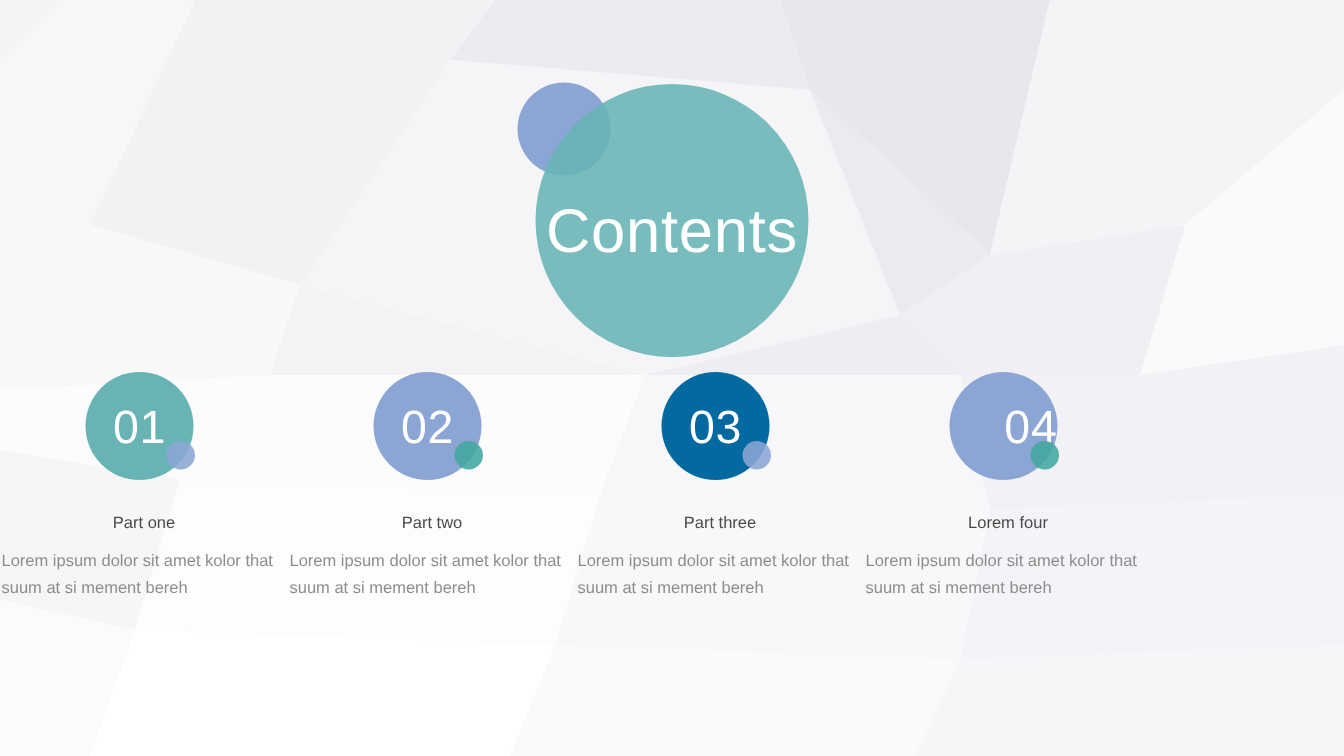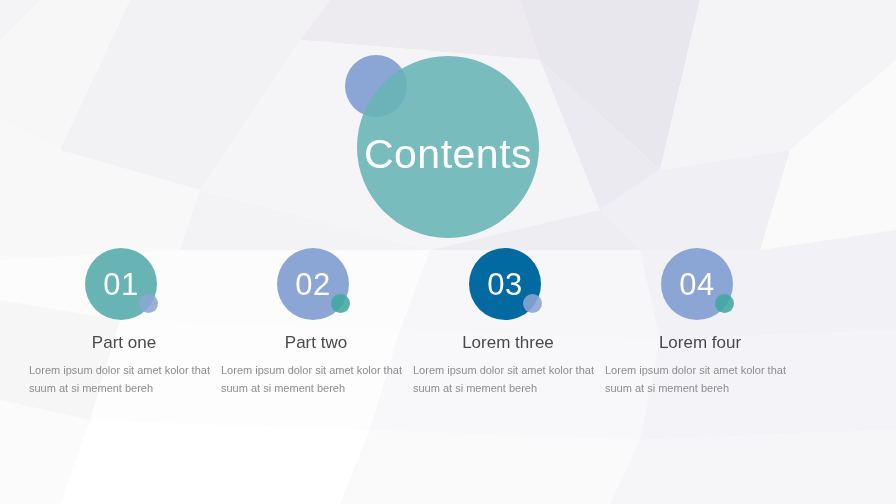--- a/index.html
+++ b/index.html
@@ -63,21 +63,20 @@
     margin-top: 14px;
   }
 
   
   .items {
     position: absolute;
     left: 0;
     top: 248px;
     width: 768px;
     display: flex;
-    padding-left: 28px;
   }
   .item {
     width: 224px;
     display: flex;
     flex-direction: column;
     align-items: center;
   }
   .badge-wrap {
     position: relative;
     width: 78px;
@@ -104,22 +103,22 @@
   .badge-dot {
     position: absolute;
     left: 54px;
     top: 46px;
     width: 19px;
     height: 19px;
     border-radius: 50%;
     opacity: 0.88;
   }
   .item-title {
-    margin-top: 14px;
-    font-size: 17px;
+    margin-top: 24px;
+    font-size: 11px;
     font-weight: 400;
     color: #4a4a4a;
     line-height: 1;
   }
   .item-desc {
     margin-top: 10px;
     font-size: 11px;
     color: #8d8d8d;
     line-height: 1.65;
     width: 190px;
@@ -189,27 +188,27 @@
       <div class="item-desc">Lorem ipsum dolor sit amet kolor that suum at si mement bereh</div>
     </div>
 
     <div class="item">
       <div class="badge-wrap">
         <div class="badge" style="background:#0369a1;">
           <span class="badge-num">03</span>
         </div>
         <div class="badge-dot" style="background:#8ba6d4;"></div>
       </div>
-      <div class="item-title">Lorem three</div>
-      <div class="item-desc">Lorem ipsum dolor sit amet kolor that suum at si mement bereh</div>
-    </div>
-
-    <div class="item">
-      <div class="badge-wrap">
-        <div class="badge" style="background:#8ba6d4;">
+      <div class="item-title">Part three</div>
+      <div class="item-desc">Lorem ipsum dolor sit amet kolor that suum at si mement bereh</div>
+    </div>
+
+    <div class="item">
+      <div class="badge-wrap">
+        <div class="badge" style="background:#8ba6d4;justify-content:flex-end;">
           <span class="badge-num">04</span>
         </div>
         <div class="badge-dot" style="background:#41a79f;"></div>
       </div>
       <div class="item-title">Lorem four</div>
       <div class="item-desc">Lorem ipsum dolor sit amet kolor that suum at si mement bereh</div>
     </div>
 
   </div>
 </div>

